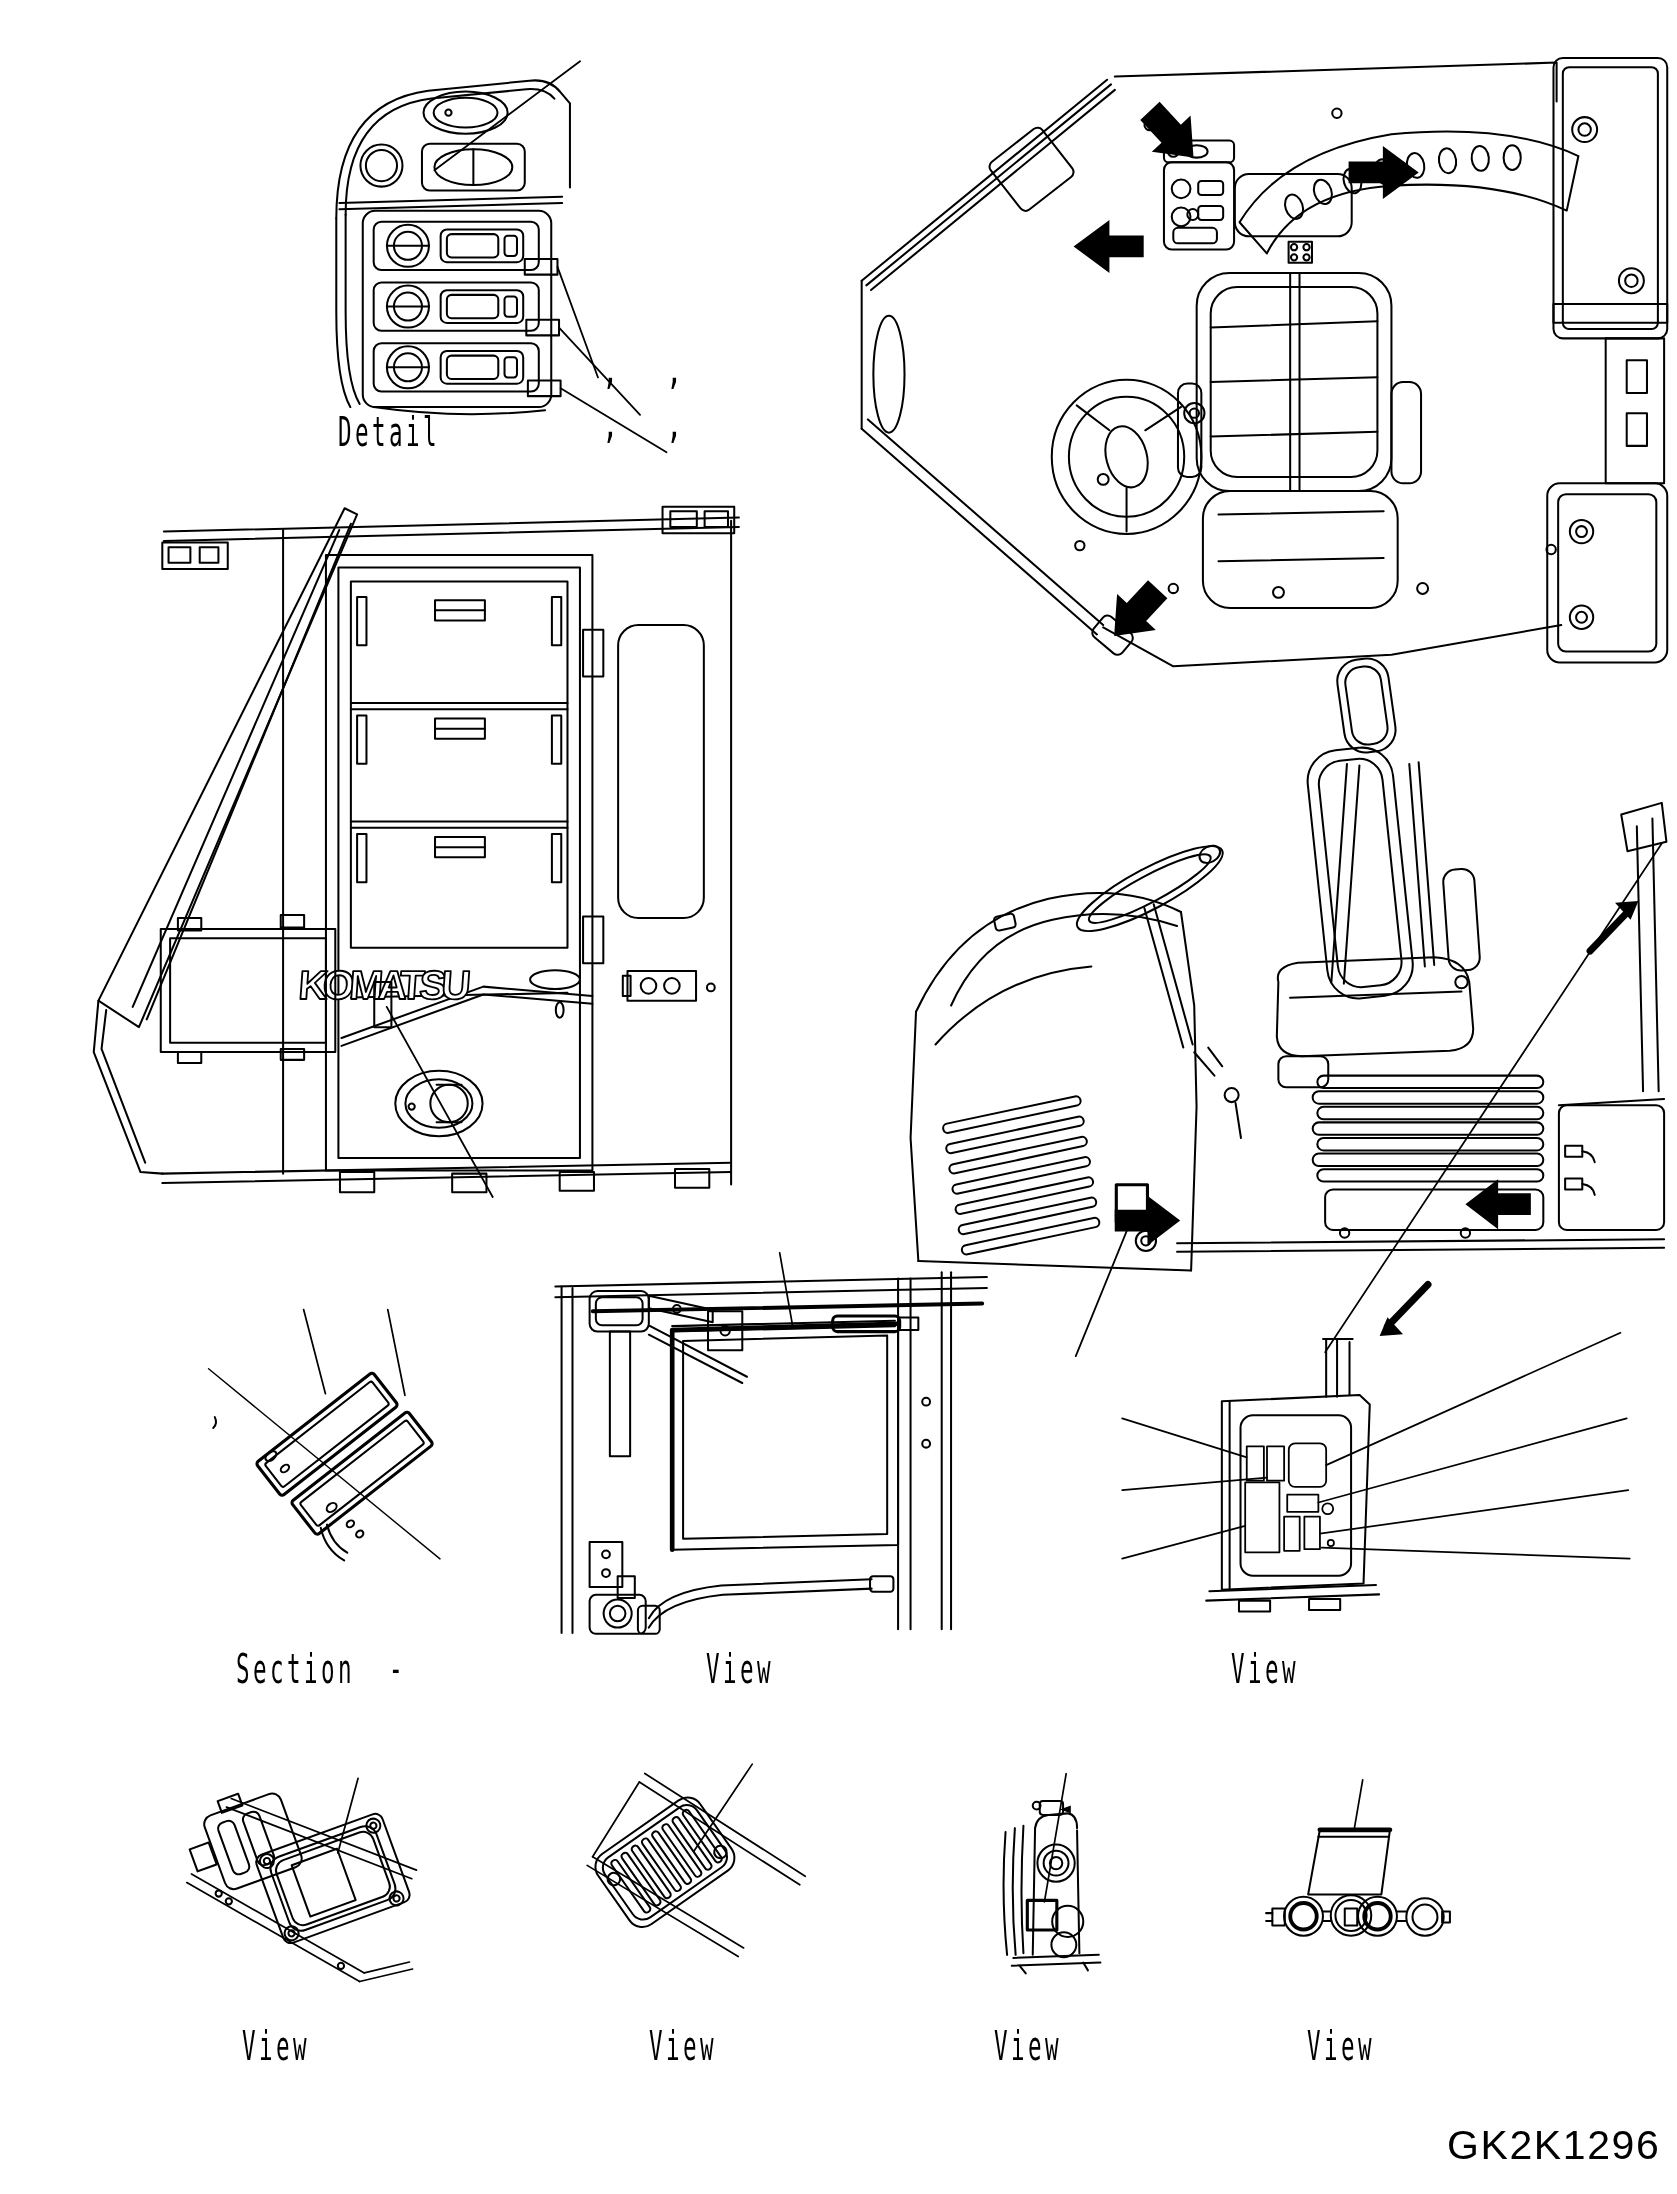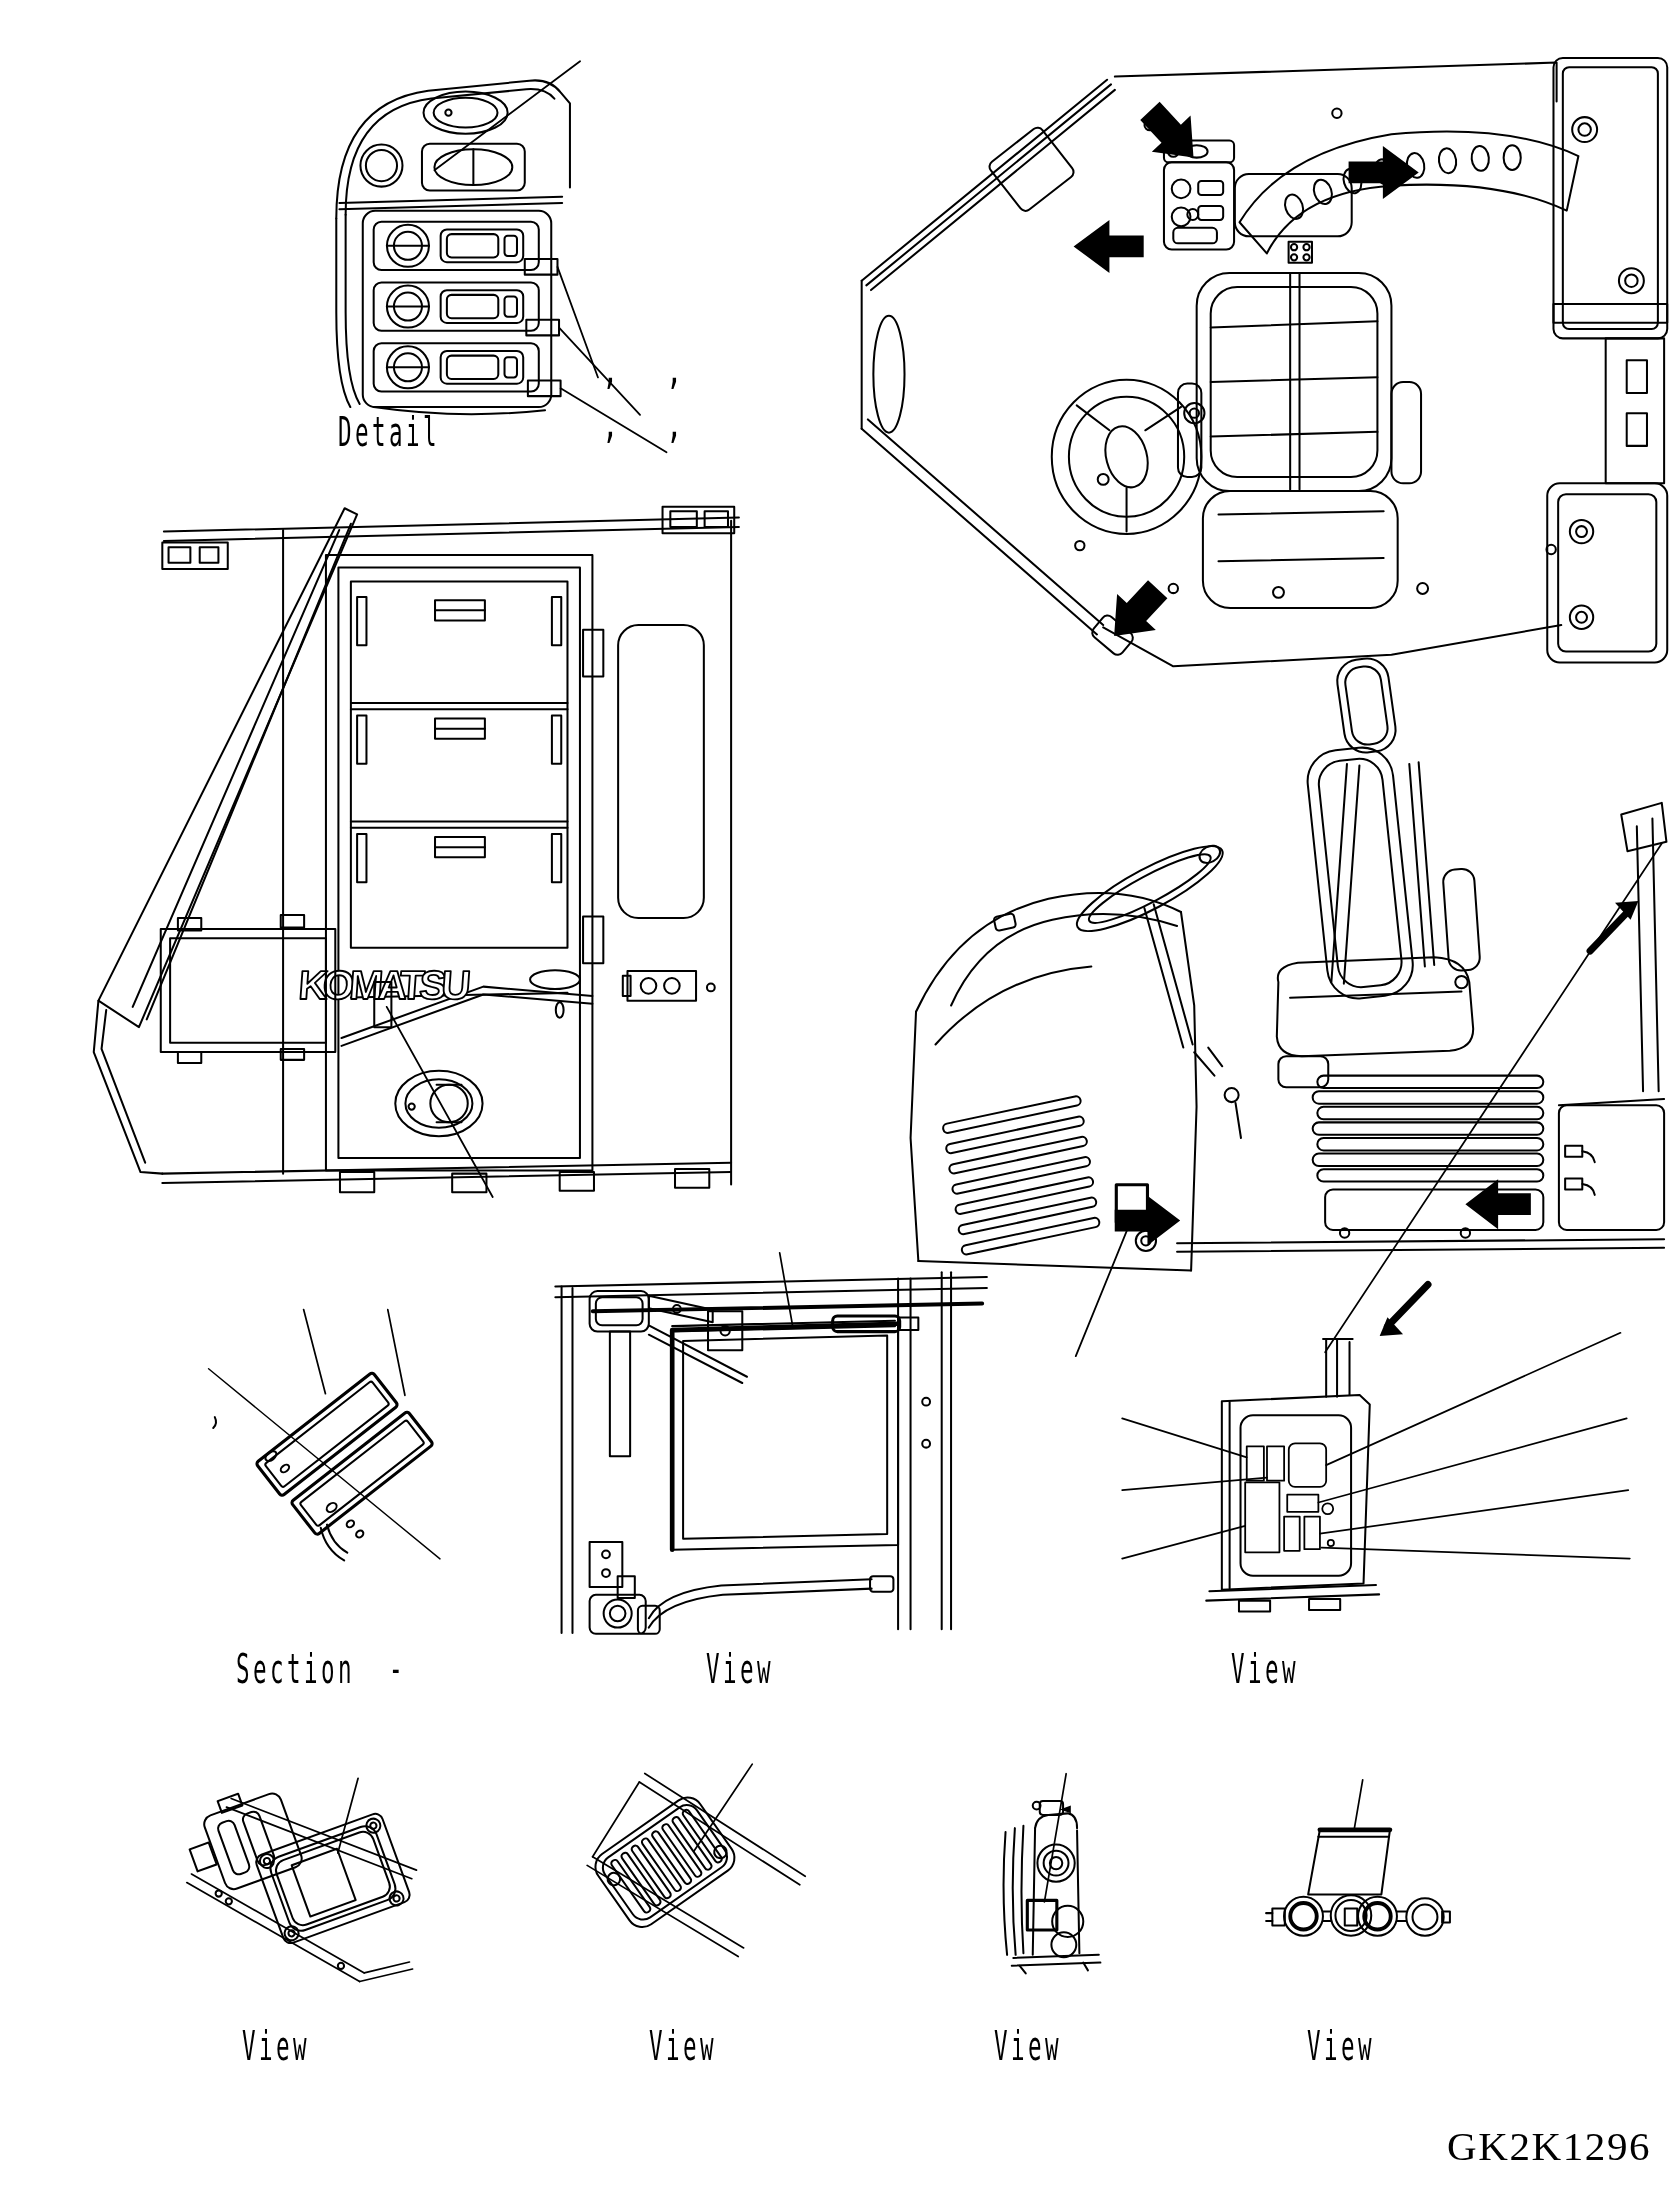--- a/index.html
+++ b/index.html
@@ -5,21 +5,21 @@
   html,body{margin:0;padding:0;background:#888;}
   .page{position:relative;width:1677px;height:2194px;background:#ffffff;
         font-family:"DejaVu Sans Mono",monospace;color:#000;overflow:hidden;}
   svg.fig{position:absolute;overflow:visible;}
   svg.fig *{stroke-linecap:round;stroke-linejoin:round;}
   .lineart{stroke:#000;fill:none;stroke-width:2.6;}
   .caption{position:absolute;font-size:41px;letter-spacing:6.2px;white-space:pre;
            transform:scale(0.55,1);transform-origin:left top;}
   .comma{position:absolute;font-size:39px;letter-spacing:0;
          transform:scale(0.7,1);transform-origin:left top;}
-  .code{position:absolute;font-family:Liberation Serif, serif;
+  .code{position:absolute;font-family:Liberation Sans, sans-serif;
         font-size:41px;letter-spacing:1.6px;}
   .logo-text{font-family:"Liberation Sans",sans-serif;font-weight:bold;
              font-size:52px;letter-spacing:1px;}
 </style>
 </head>
 <body>
 
 <div class="page">
 
   <svg class="fig" style="left:288px;top:55px" width="405" height="405" viewBox="0 0 520 520">

